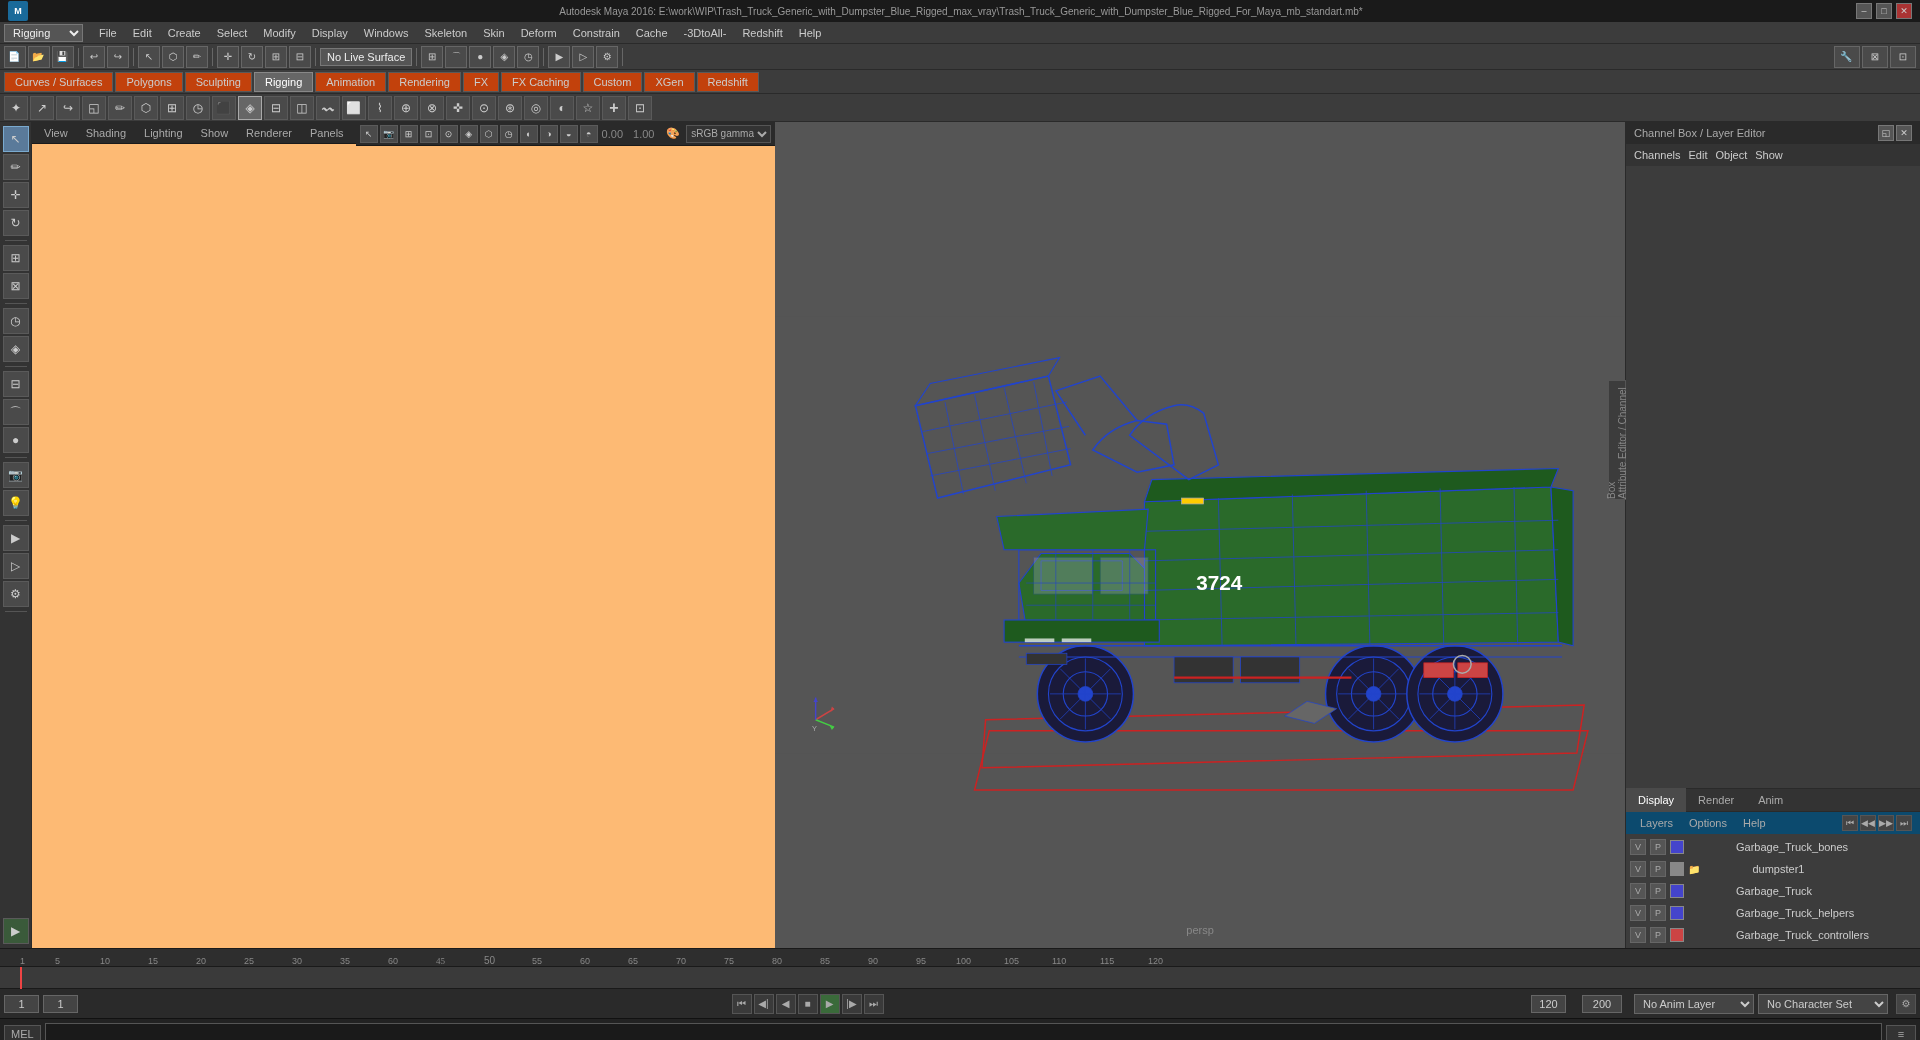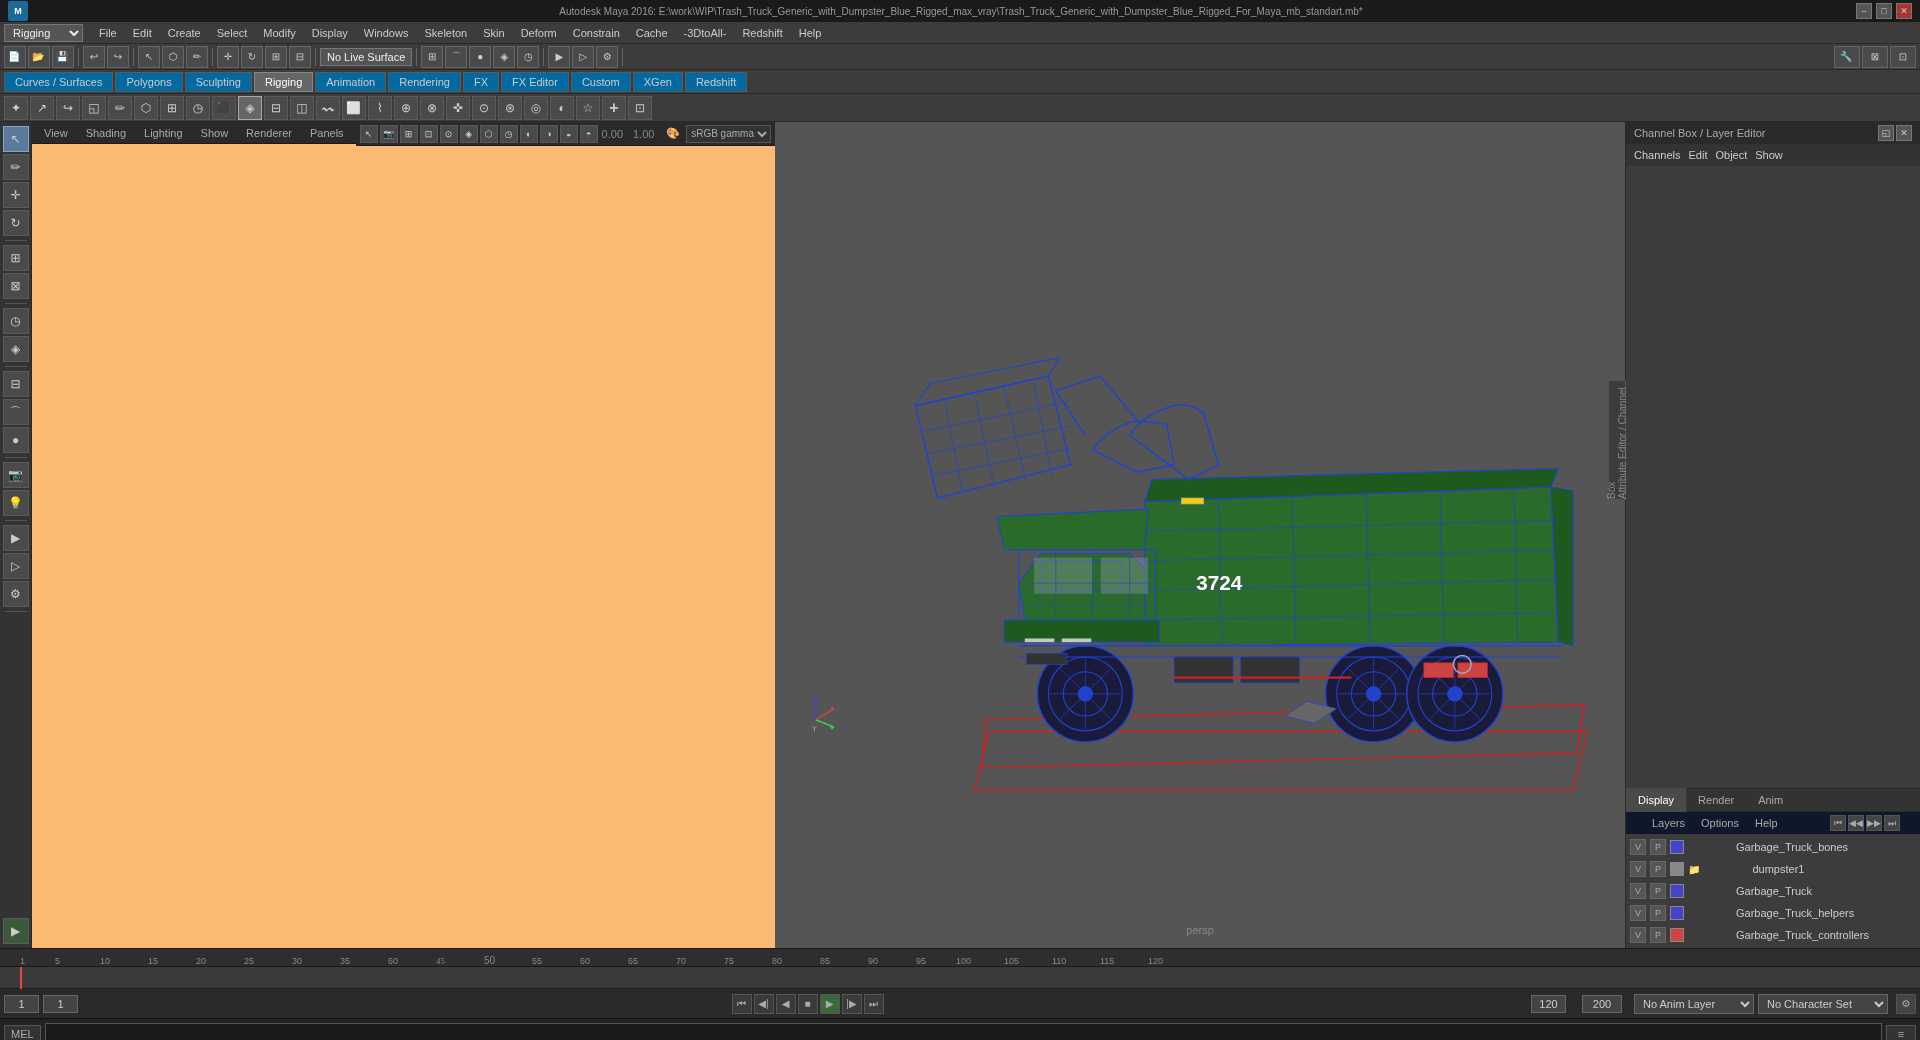--- a/index.html
+++ b/index.html
@@ -111,21 +111,21 @@
       align-items: center;
       padding: 0 4px;
       border-bottom: 1px solid #2a2a2a;
       gap: 2px;
     }
     .tab {
       padding: 3px 10px;
       cursor: pointer;
       color: #ccc;
       font-size: 11px;
-      background: #0369a1;
+      background: #c2410c;
       border: 1px solid #5a5a5a;
       height: 20px;
       display: flex; align-items: center;
     }
     .tab.active {
       background: #666;
       border-color: #888;
       color: #fff;
     }
 
@@ -272,24 +272,24 @@
       cursor: pointer;
       color: #aaa;
       font-size: 11px;
       height: 24px;
       display: flex; align-items: center;
     }
     .le-tab.active { background: #4a4a4a; color: #fff; }
 
     #layer-editor-toolbar {
       height: 22px;
-      background: #0f172a;
-      display: flex;
-      align-items: center;
-      padding: 0 20px;
+      background: #0c4a6e;
+      display: flex;
+      align-items: center;
+      padding: 0 8px;
       gap: 4px;
     }
     .le-btn {
       padding: 1px 6px;
       color: #aaa;
       font-size: 11px;
       cursor: pointer;
     }
 
     #layer-editor-controls {
@@ -555,21 +555,21 @@
 </div>
 
 <div id="tabbar">
   <div class="tab">Curves / Surfaces</div>
   <div class="tab">Polygons</div>
   <div class="tab">Sculpting</div>
   <div class="tab active">Rigging</div>
   <div class="tab">Animation</div>
   <div class="tab">Rendering</div>
   <div class="tab">FX</div>
-  <div class="tab">FX Editor</div>
+  <div class="tab">FX Caching</div>
   <div class="tab">Custom</div>
   <div class="tab">XGen</div>
   <div class="tab">Redshift</div>
 </div>
 
 <div id="tool-icons-bar">
 
   <div class="tool-icon" title="Joint Tool">✦</div>
   <div class="tool-icon" title="IK Handle">↗</div>
   <div class="tool-icon" title="IK Spline">↪</div>

